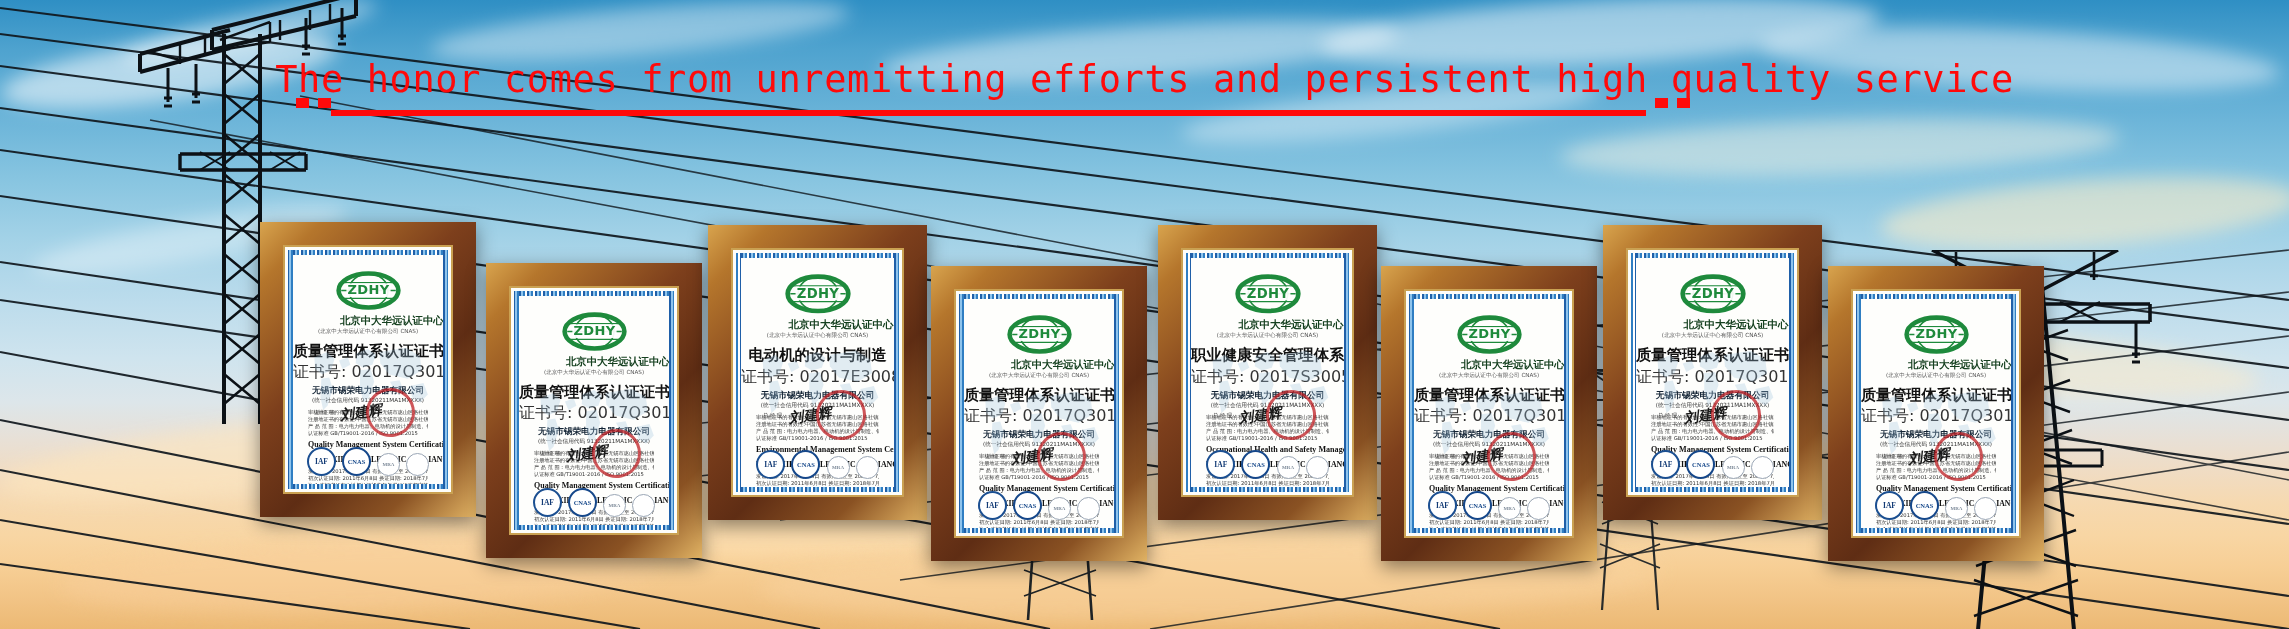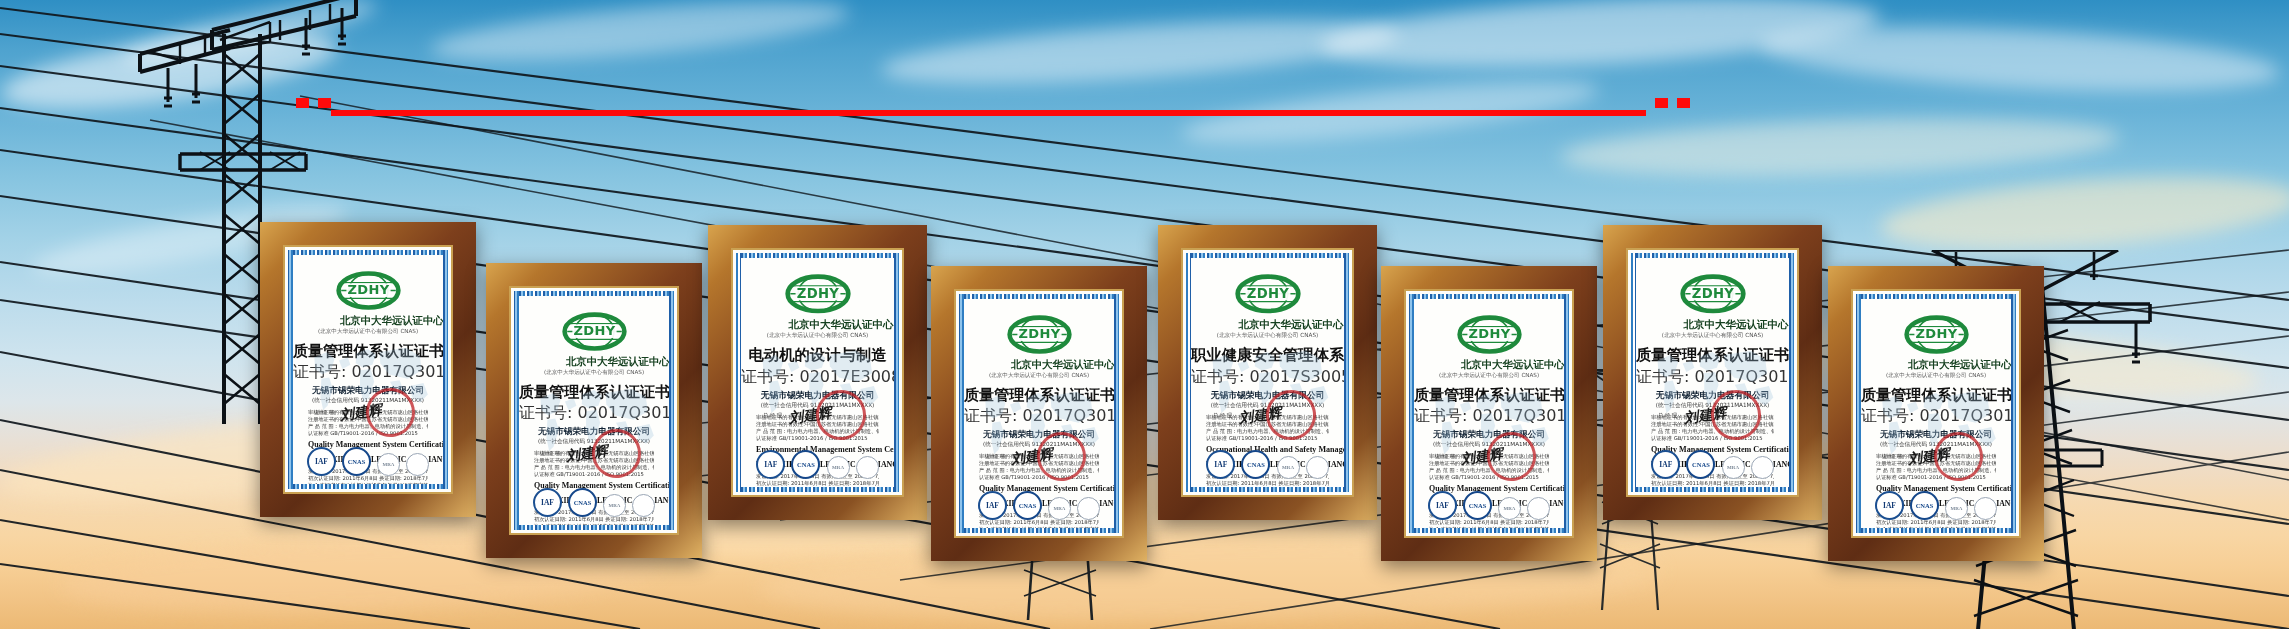--- a/index.html
+++ b/index.html
@@ -276,20 +276,21 @@
   <svg class="pylon pylon-mid2" width="140" height="250" viewBox="0 0 140 250">
     <g stroke="#141b21" stroke-width="2.2" fill="none" opacity=".9">
       <path d="M58,26 L42,250 M82,26 L98,250"></path>
       <path d="M46,64 L94,84 M94,64 L46,84 M44,102 L96,124 M96,102 L44,124
                M42,142 L98,164 M98,142 L42,164 M40,184 L100,208 M100,184 L40,208" stroke-width="1.6"></path>
       <path d="M8,40 L132,40 M8,40 L8,52 M132,40 L132,52" stroke-width="2"></path>
       <path d="M28,10 L112,10 M28,10 L58,30 M112,10 L82,30" stroke-width="2"></path>
     </g>
   </svg>
 
+  <div class="headline">The honor comes from unremitting efforts and persistent high quality service</div>
   <div class="headline-rule"></div>
   <div class="sq sq-a"></div>
   <div class="sq sq-b"></div>
   <div class="sq sq-c"></div>
   <div class="sq sq-d"></div>
 
   <div id="cert-container">
       <div class="cert" style="left: 260px; top: 222px; width: 216px; height: 295px;">
     <div class="cert-inner">
       <div class="cert-border"></div>

